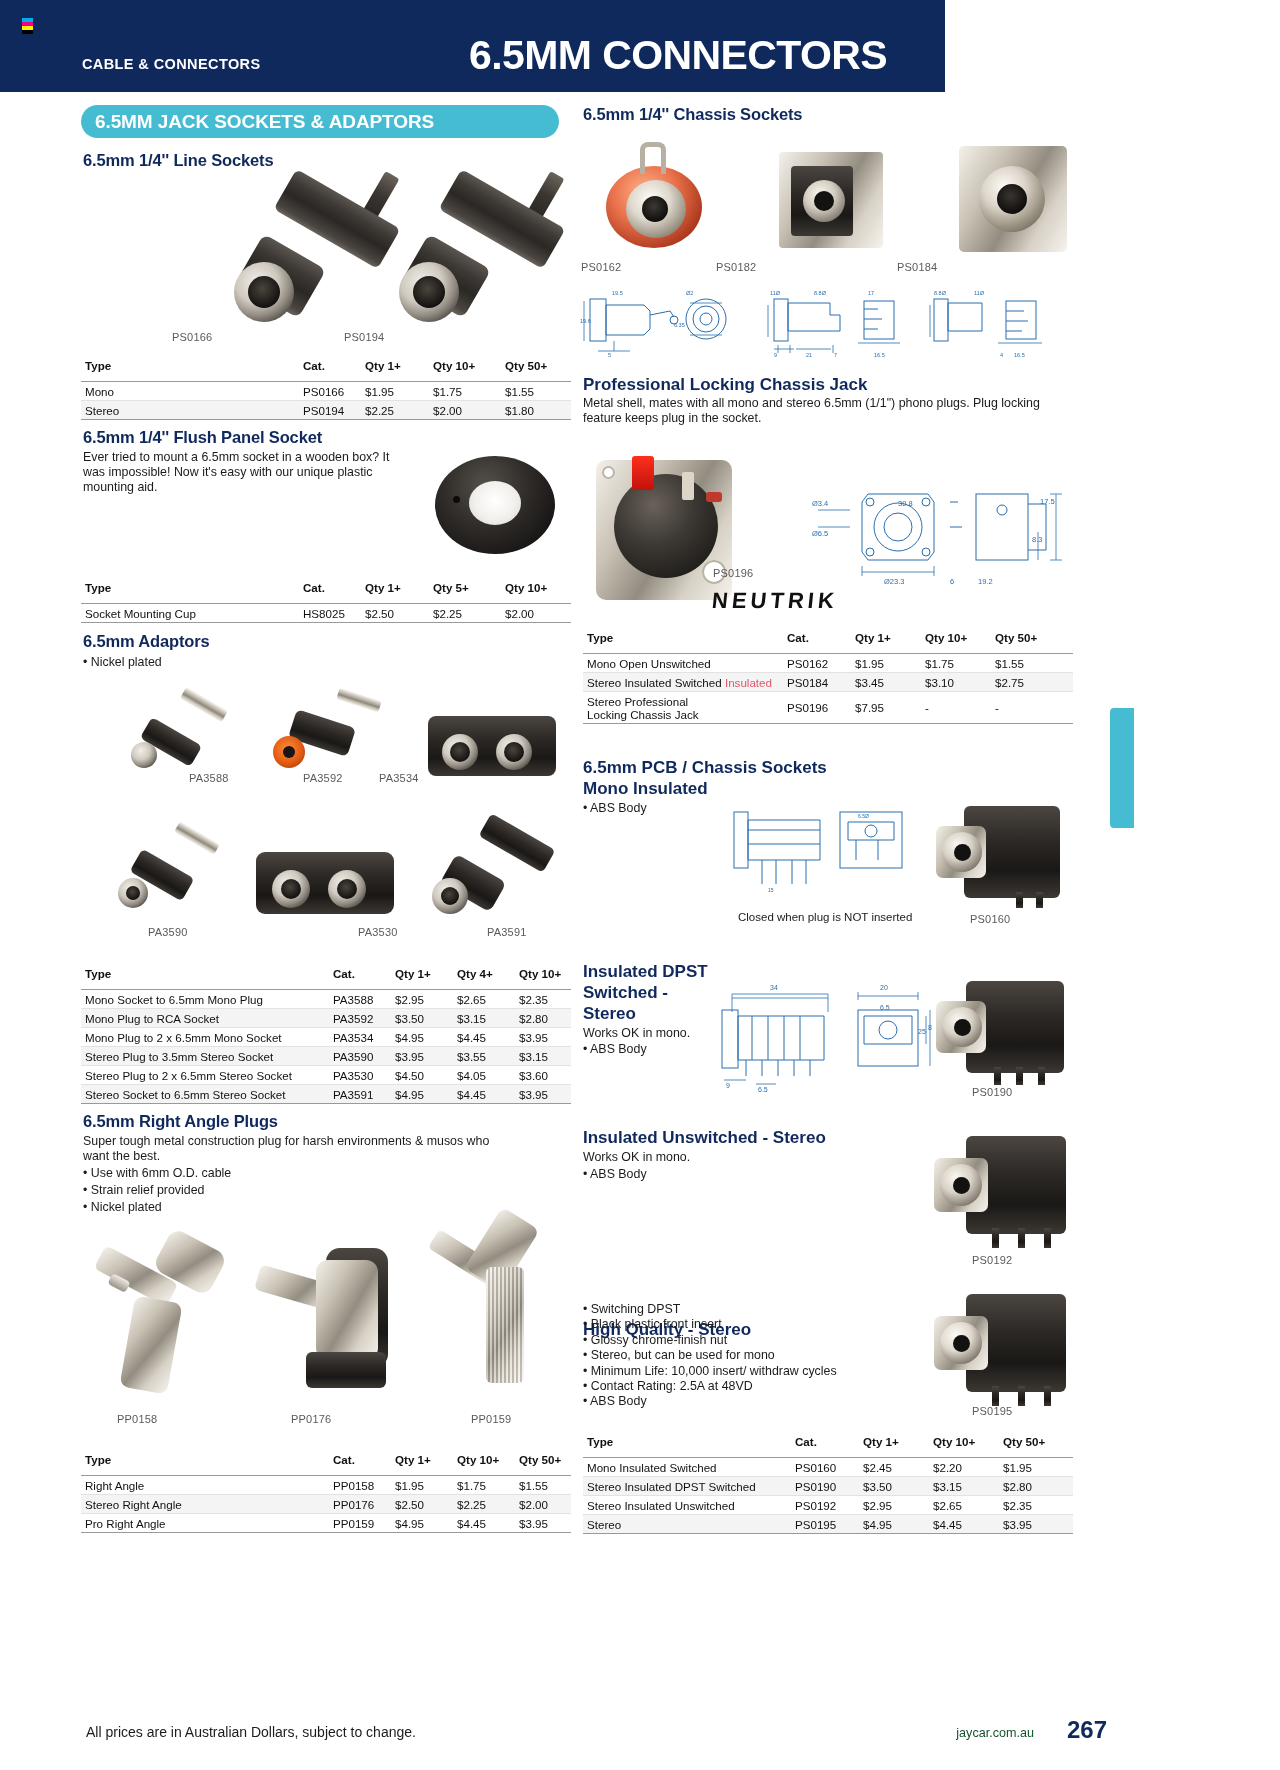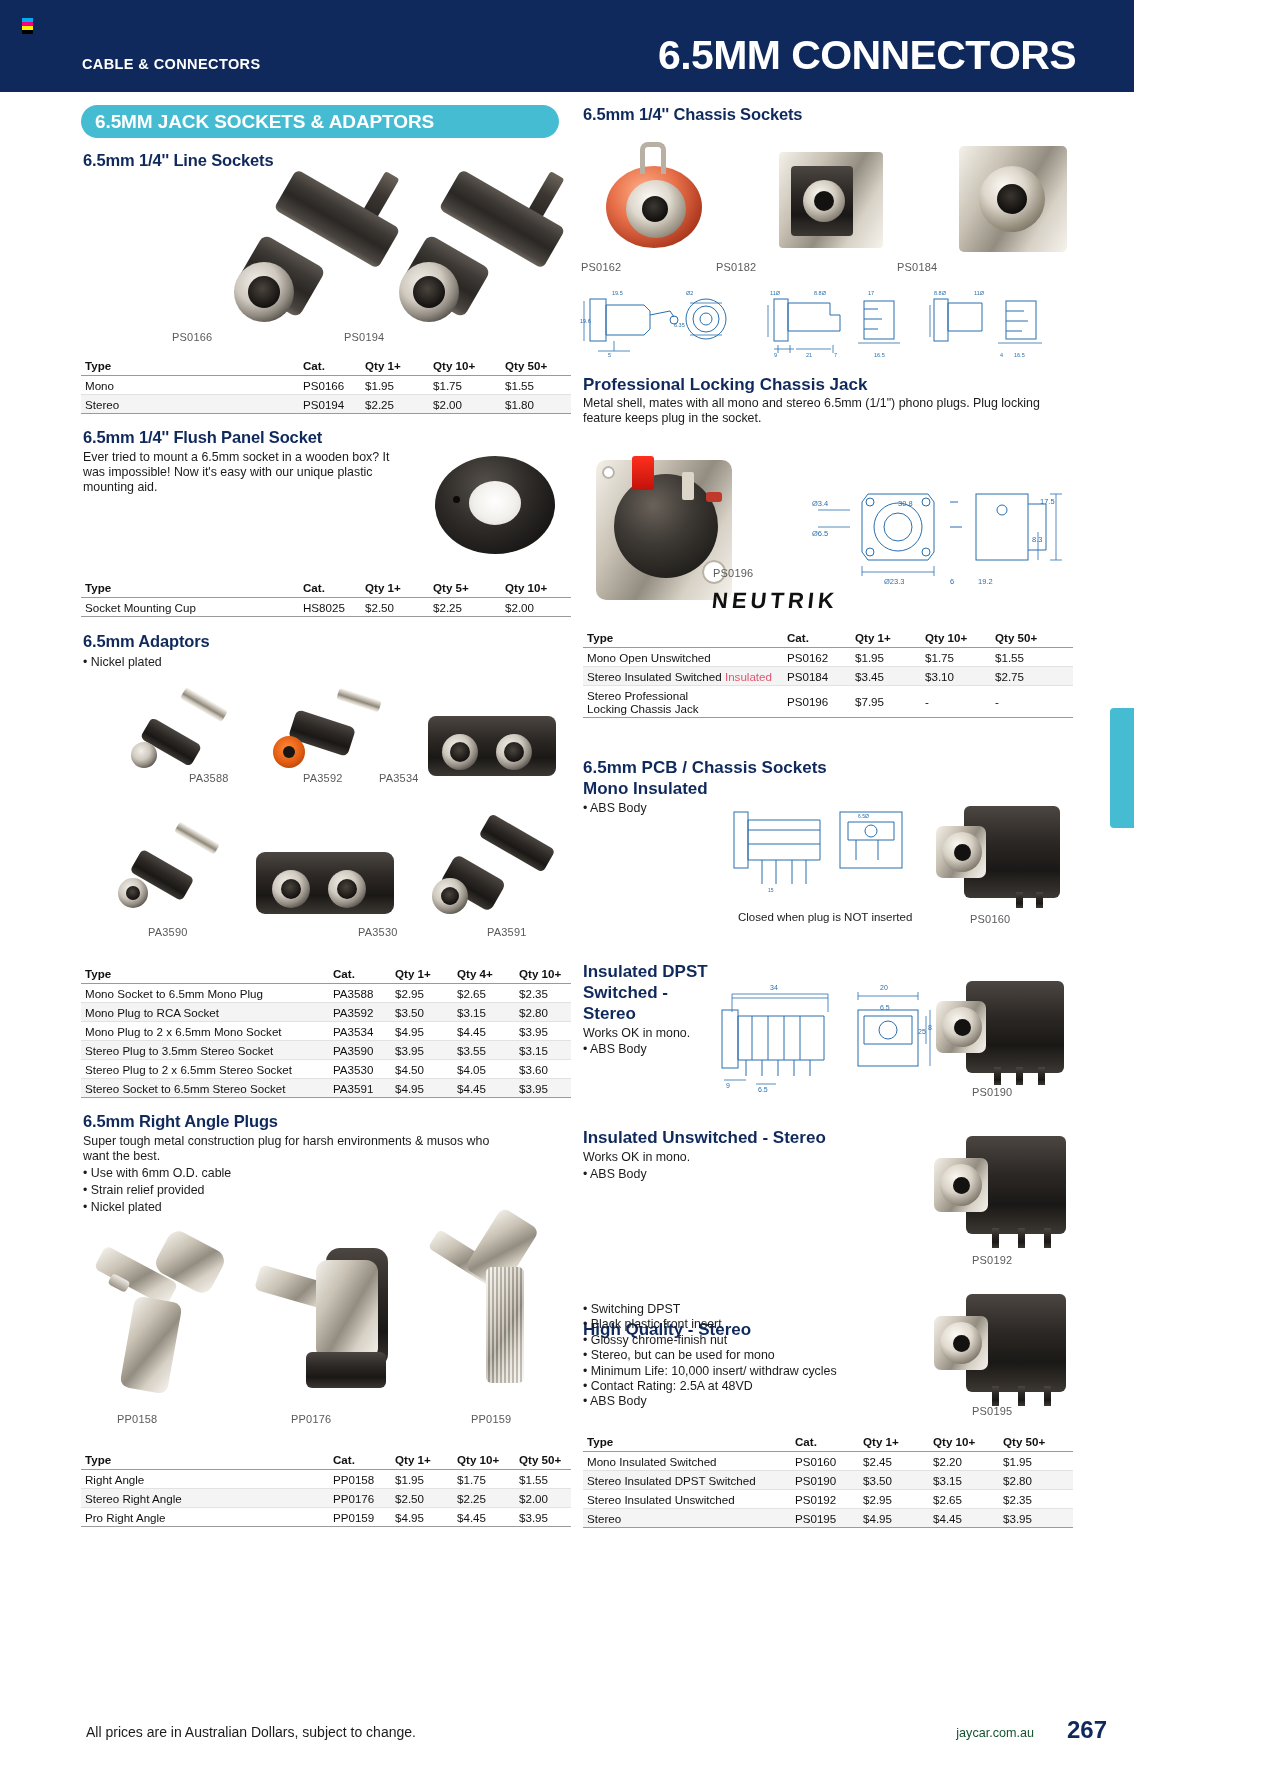--- a/index.html
+++ b/index.html
@@ -7,21 +7,21 @@
     width: 1134px;
     height: 1770px;
     background: #ffffff;
     font-family: "Liberation Sans", sans-serif;
     overflow: hidden;
   }
   .page { position: relative; width: 1134px; height: 1770px; background:#fff; }
 
   
   .hdr {
-    position: absolute; left:0; top:0; width:1134px; height:92px;
+    position: absolute; left:0; top:0; width:945px; height:92px;
     background:#10295c;
   }
   .hdr-cmyk { position:absolute; left:22px; top:18px; width:11px; height:16px; display:flex; flex-direction:column; }
   .hdr-cmyk i { flex:1; display:block; }
   .hdr-cmyk i:nth-child(1){ background:#00aeef; }
   .hdr-cmyk i:nth-child(2){ background:#ec008c; }
   .hdr-cmyk i:nth-child(3){ background:#fff200; }
   .hdr-cmyk i:nth-child(4){ background:#000; }
   .hdr-left {
     position:absolute; left:82px; top:56px;
@@ -47,21 +47,21 @@
   .h2 { color:#10295c; font-size:16.5px; font-weight:bold; letter-spacing:-.15px; }
   .h2b { color:#10295c; font-size:17px; font-weight:bold; }
   .body { color:#1b1b1b; font-size:12.4px; line-height:15.2px; }
   .bullets { color:#1b1b1b; font-size:12.4px; line-height:15.4px; }
   .cat-lbl { position:absolute; color:#5a5a5a; font-size:11px; letter-spacing:.2px; }
 
   
   table.pt { border-collapse:collapse; width:100%; font-size:11.6px; color:#111; }
   table.pt th {
     text-align:left; font-weight:bold; font-size:11.6px;
-    padding:3px 0 3px 4px; border-bottom:1px solid #9a9a9a; white-space:nowrap;
+    padding:3px 0 9px 4px; border-bottom:1px solid #9a9a9a; white-space:nowrap;
   }
   table.pt td {
     text-align:left; padding:2.5px 0 2.5px 4px;
     border-bottom:1px solid #e2e2e2; white-space:nowrap;
   }
   table.pt tr:last-child td { border-bottom:1px solid #9a9a9a; }
   table.pt tr:nth-child(even) td { background:#f4f4f4; }
   .ins { color:#e0566e; }
 
   

